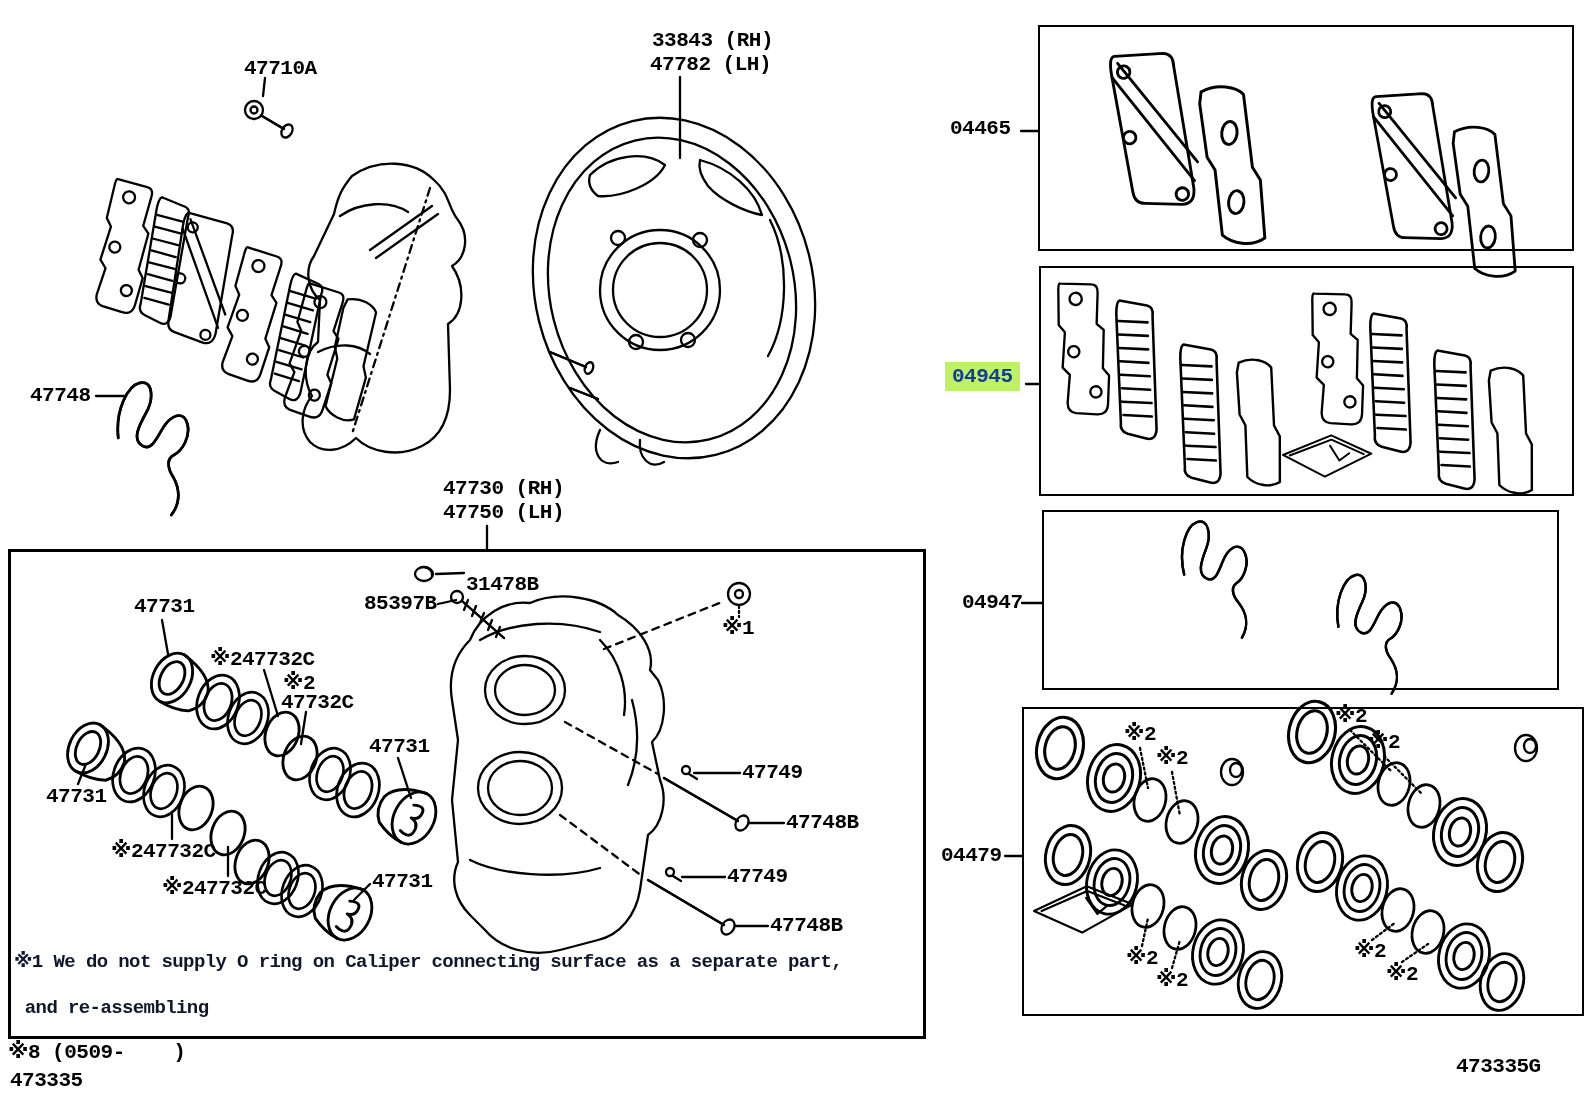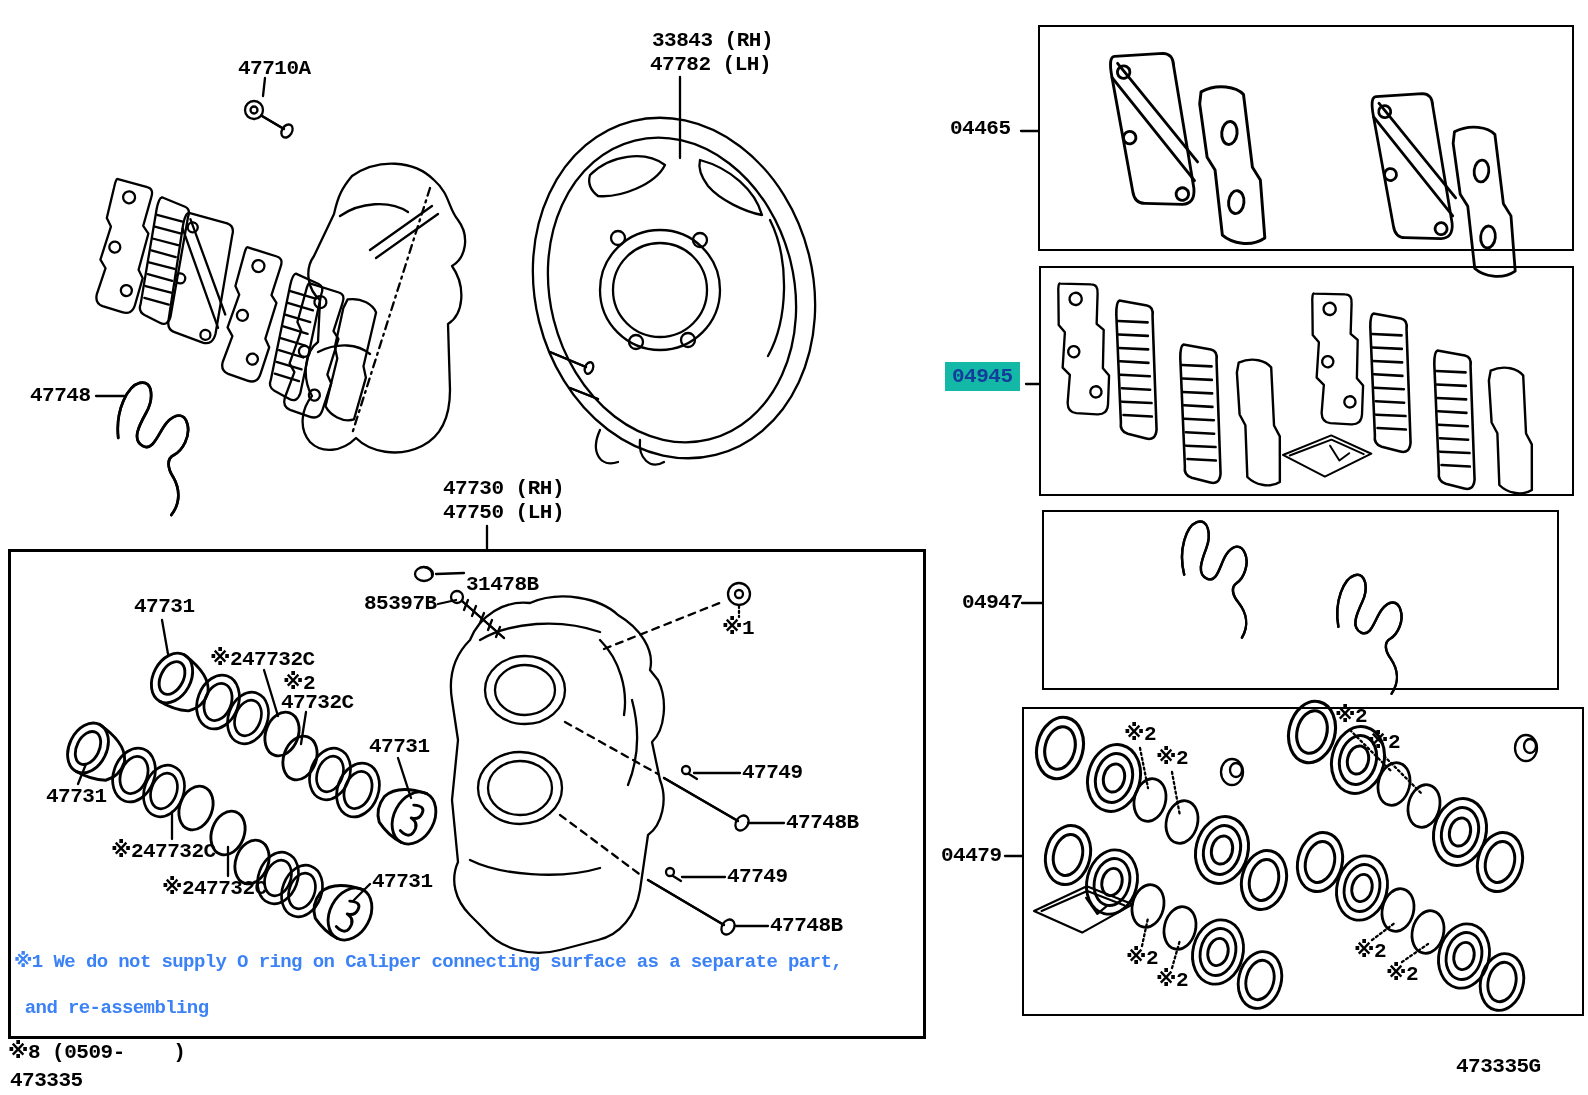--- a/index.html
+++ b/index.html
@@ -3,21 +3,21 @@
 <meta charset="utf-8">
 <style>
   html,body{margin:0;padding:0;background:#fff;}
   .canvas{position:relative;width:1588px;height:1095px;background:#fff;overflow:hidden;
           font-family:"Liberation Mono","DejaVu Sans Mono","DejaVu Sans",monospace;}
   svg{position:absolute;left:0;top:0;}
   .art path,.art ellipse,.art circle,.art line,.art polyline{fill:none;stroke:#000;stroke-width:2.3;stroke-linecap:round;stroke-linejoin:round;}
   .callout{position:absolute;font-weight:700;font-size:21px;line-height:1.0;letter-spacing:-0.5px;
            color:#000;white-space:pre;z-index:5;}
   .callout.sel{padding:4px 7px;}
-  .note-line{position:absolute;font-weight:700;font-size:19px;line-height:1.0;letter-spacing:-0.6px;color:#3b82f6;white-space:pre;z-index:5;}
+  .note-line{position:absolute;font-weight:700;font-size:19px;line-height:1.0;letter-spacing:-0.6px;color:#0f172a;white-space:pre;z-index:5;}
   .box{position:absolute;border:3px solid #000;background:transparent;z-index:1;}
   .box.thin{border-width:2.5px;}
 </style>
 </head>
 <body>
 
 <div class="canvas">
 
   <div class="box" style="left:8px;top:549px;width:912px;height:484px;"></div>
   <div class="box thin" style="left:1038px;top:25px;width:532px;height:222px;"></div>
@@ -288,21 +288,21 @@
   </svg>
 
   <div class="note-line" style="left:14px;top:953px;">※1 We do not supply O ring on Caliper connecting surface as a separate part,</div>
   <div class="note-line" style="left:14px;top:999px;"> and re-assembling</div>
 
   <div class="callout" style="left:8px;top:1042px;">※8 (0509-    )</div>
   <div class="callout" style="left:10px;top:1070px;">473335</div>
   <div class="callout" style="left:1456px;top:1056px;">473335G</div>
 
   <div id="callout-layer">
-      <div class="callout" style="left: 238px; top: 58px;">47710A</div>
+      <div class="callout" style="left: 244px; top: 58px;">47710A</div>
       <div class="callout" style="left: 652px; top: 30px;">33843 (RH)</div>
       <div class="callout" style="left: 650px; top: 54px;">47782 (LH)</div>
       <div class="callout" style="left: 30px; top: 385px;">47748</div>
       <div class="callout" style="left: 443px; top: 478px;">47730 (RH)</div>
       <div class="callout" style="left: 443px; top: 502px;">47750 (LH)</div>
       <div class="callout" style="left: 466px; top: 574px;">31478B</div>
       <div class="callout" style="left: 364px; top: 593px;">85397B</div>
       <div class="callout" style="left: 722px; top: 618px;">※1</div>
       <div class="callout" style="left: 134px; top: 596px;">47731</div>
       <div class="callout" style="left: 210px; top: 649px;">※247732C</div>
@@ -311,21 +311,21 @@
       <div class="callout" style="left: 369px; top: 736px;">47731</div>
       <div class="callout" style="left: 46px; top: 786px;">47731</div>
       <div class="callout" style="left: 111px; top: 841px;">※247732C</div>
       <div class="callout" style="left: 162px; top: 878px;">※247732C</div>
       <div class="callout" style="left: 372px; top: 871px;">47731</div>
       <div class="callout" style="left: 742px; top: 762px;">47749</div>
       <div class="callout" style="left: 786px; top: 812px;">47748B</div>
       <div class="callout" style="left: 727px; top: 866px;">47749</div>
       <div class="callout" style="left: 770px; top: 915px;">47748B</div>
       <div class="callout" style="left: 950px; top: 118px; text-align: right;">04465</div>
-      <div class="callout sel" style="left: 945px; top: 362px; background: #14b8a6; color: rgb(20, 60, 155);">04945</div>
+      <div class="callout sel" style="left: 945px; top: 362px; background: #bef264; color: rgb(20, 60, 155);">04945</div>
       <div class="callout" style="left: 962px; top: 592px;">04947</div>
       <div class="callout" style="left: 941px; top: 845px;">04479</div>
       <div class="callout" style="left: 1124px; top: 724px;">※2</div>
       <div class="callout" style="left: 1156px; top: 748px;">※2</div>
       <div class="callout" style="left: 1335px; top: 706px;">※2</div>
       <div class="callout" style="left: 1368px; top: 732px;">※2</div>
       <div class="callout" style="left: 1126px; top: 948px;">※2</div>
       <div class="callout" style="left: 1156px; top: 970px;">※2</div>
       <div class="callout" style="left: 1354px; top: 941px;">※2</div>
       <div class="callout" style="left: 1386px; top: 964px;">※2</div>

